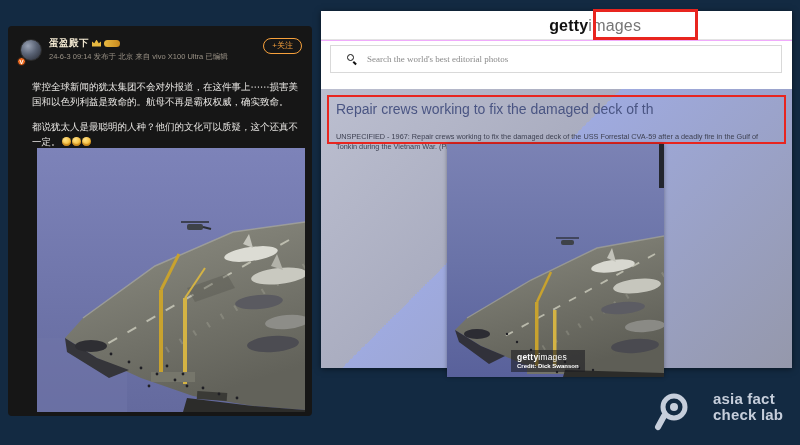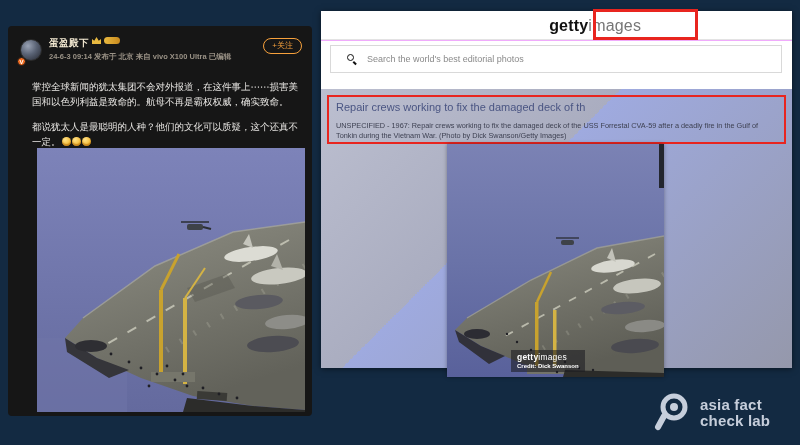--- a/index.html
+++ b/index.html
@@ -10,25 +10,25 @@
   
   .weibo { position:absolute; left:8px; top:26px; width:304px; height:390px;
            background:#161616; border-radius:4px; color:#e8e6e3; }
   .w-head { position:absolute; left:7px; top:7px; right:7px; height:46px; }
   .avatar { position:absolute; left:5px; top:6px; width:22px; height:22px; border-radius:50%;
             background:radial-gradient(circle at 35% 30%, #9aa3b5 0%, #5a6375 45%, #23262e 100%);
             border:1px solid #2c2c2c; }
   .v-badge { position:absolute; left:2px; top:24px; width:9px; height:9px; border-radius:50%;
              background:#f26d21; color:#fff; font-size:6px; font-weight:bold; line-height:9px;
              text-align:center; border:1px solid #161616; }
-  .w-name-row { position:absolute; left:34px; top:4px; height:12px; display:flex; align-items:flex-start; gap:3px; }
+  .w-name-row { position:absolute; left:34px; top:4px; height:12px; display:flex; align-items:center; gap:3px; }
   .w-username { font-size:9.5px; font-weight:bold; color:#f3e9d2; letter-spacing:.5px; }
   .crown { width:9px; height:7px; background:#e8b940; clip-path:polygon(0 100%,0 30%,25% 55%,50% 0,75% 55%,100% 30%,100% 100%); }
   .vip-pill { width:16px; height:7px; border-radius:4px; background:linear-gradient(90deg,#e8b940,#c98a1e); }
-  .w-meta { position:absolute; left:34px; top:19px; font-size:7.5px; color:#9a9286; white-space:nowrap;font-weight:bold; }
+  .w-meta { position:absolute; left:34px; top:19px; font-size:7.5px; color:#9a9286; white-space:nowrap; }
   .follow-btn { position:absolute; right:3px; top:5px; padding:2px 8px; font-size:8px; color:#f7a13c;
                 border:1px solid #f7a13c; border-radius:9px; background:transparent; line-height:10px; }
   .w-body { position:absolute; left:24px; right:14px; top:54px; font-size:9.5px; line-height:1.55; color:#e8e6e3; }
   .w-body p { margin-bottom:11px; }
   .emoji { display:inline-block; width:9px; height:9px; border-radius:50%;
            background:radial-gradient(circle at 35% 30%, #ffe28a, #f4b830 70%, #d9920f 100%);
            box-shadow:inset 0 -2px 1px rgba(150,80,0,.45); margin-left:1px; vertical-align:-1px; }
   .w-actions { position:absolute; left:24px; top:131px; display:flex; align-items:center;
                font-size:7.5px; color:#8b8b8b; }
   .w-actions .act { display:flex; align-items:center; gap:3px; padding:0 8px; }
@@ -51,38 +51,38 @@
   .g-logo .light { font-weight:normal; color:#767676; }
   .red-box { position:absolute; border:3px solid #e8251f; pointer-events:none; }
   .rb-logo { left:272px; top:-2px; width:105px; height:31px; }
   .g-search-area { position:absolute; left:0; top:30px; right:0; height:48px; background:#fff; }
   .g-search-box { position:absolute; left:9px; top:4px; right:10px; height:28px; background:#fff;
                   border:1px solid #d9d9d9; display:flex; align-items:center; }
   .mag-icon { position:relative; width:10px; height:10px; margin:0 10px 0 16px; }
   .mag-icon .lens { position:absolute; left:0; top:0; width:7px; height:7px; border:1.6px solid #111; border-radius:50%; }
   .mag-icon .tail { position:absolute; left:7px; top:7px; width:4px; height:1.7px; background:#111; transform:rotate(45deg); transform-origin:0 0; }
   .g-search-input { flex:1; border:none; outline:none; font-size:9px; color:#333; background:transparent;
-                    font-family:Liberation Sans, sans-serif; }
+                    font-family:Liberation Serif, serif; }
   .g-search-input::placeholder { color:#8a8a8a; }
   .g-content { position:absolute; left:0; top:78px; right:0; bottom:0;
                background:linear-gradient(135deg,#bcbfd0 0%, #aaadc0 40%, #9ade 0%, #9598ab 100%); }
   .g-caption { position:absolute; left:6px; top:6px; width:459px; height:49px; border:2.5px solid #e8251f;
                padding:4px 7px 0 7px; }
-  .g-cap-title { font-size:11px; color:#4a5583; display:block; text-decoration:none; margin-bottom:8px; }
+  .g-cap-title { font-size:14px; color:#4a5583; display:block; text-decoration:none; margin-bottom:15px; }
   .g-cap-body { font-size:7.3px; line-height:1.35; color:#3e4152; }
   .g-photo { position:absolute; left:126px; top:55px; width:217px; height:233px; overflow:hidden;
              box-shadow:0 0 4px rgba(0,0,0,.35); }
   .g-watermark { position:absolute; left:64px; top:206px; background:rgba(28,28,33,.58);
                  padding:2px 6px 3px 6px; color:#fff; white-space:nowrap; }
   .g-wm-brand { font-size:8.5px; letter-spacing:.2px; }
   .g-wm-brand .bold { font-weight:bold; }
   .g-wm-credit { font-size:6px; font-weight:bold; margin-top:1px; }
 
   
-  .afcl { position:absolute; left:652px; top:391px; display:flex; align-items:center; gap:8px; color:#c6cedb; }
+  .afcl { position:absolute; left:652px; top:391px; display:flex; gap:21px; color:#c6cedb; }
   .afcl-text { font-size:15px; font-weight:bold; line-height:1.05; letter-spacing:.2px; }
 </style>
 </head>
 <body>
 
 <div class="canvas">
 
   <section class="weibo">
     <div class="w-head">
       <div class="avatar"></div>

